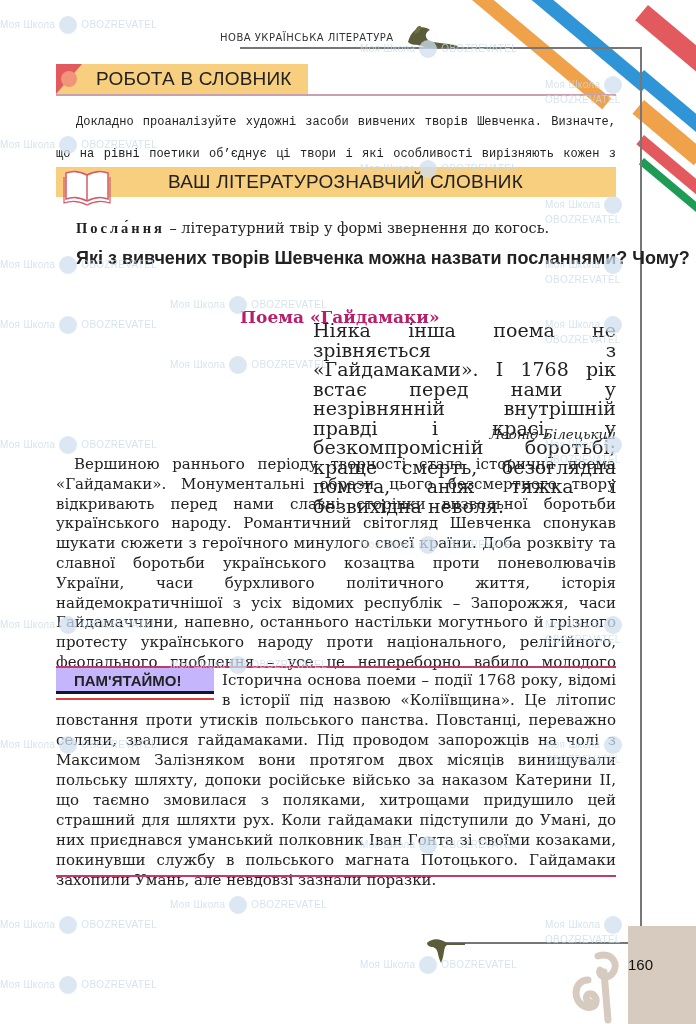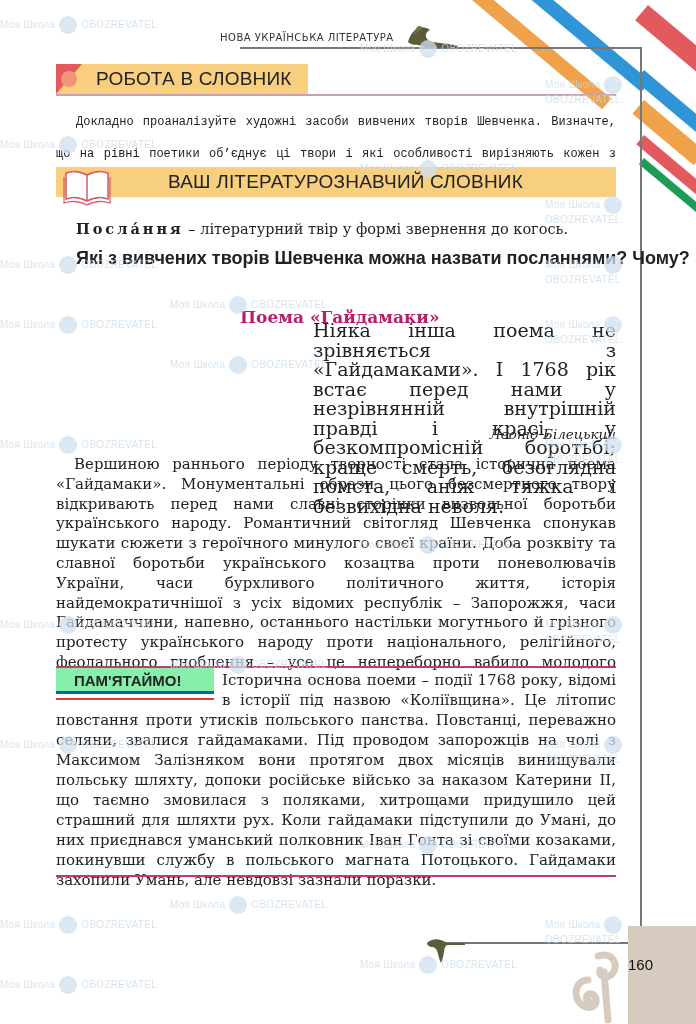--- a/index.html
+++ b/index.html
@@ -14,33 +14,33 @@
   .ornament { position:absolute; }
   .sec-bar { position:absolute; background:#f7cf7e; }
   .sec-underline { position:absolute; height:2px; background:#c9a0b0; }
   .sec1-title { position:absolute; left:96px; top:68px; font-family:"Liberation Sans", sans-serif;
                 font-size:19px; color:#222; letter-spacing:0.2px; }
   .sec2-title { position:absolute; left:168px; top:171px; font-family:"Liberation Sans", sans-serif;
                 font-size:19px; color:#222; letter-spacing:0.2px; }
   .task-text { position:absolute; left:56px; top:106px; width:560px; font-family:Liberation Mono, monospace;
                font-size:12px; line-height:32px; color:#222; text-align:justify; text-indent:20px; }
   .term { position:absolute; left:76px; top:220px; font-size:14.5px; color:#222; }
-  .term b { letter-spacing:3px; }
+  .term b { letter-spacing:3px;font-family:Liberation Serif, serif; }
   .question { position:absolute; left:76px; top:248px; font-family:"Liberation Sans", sans-serif;
               font-weight:bold; font-size:18px; color:#222; }
   .poem-title { position:absolute; left:240px; top:291px; font-family:"DejaVu Serif", serif;
                 font-weight:bold; font-size:17px; color:#b81e6a;margin-top:16px; }
   .epigraph { position:absolute; left:313px; top:321px; width:303px; font-size:19px; line-height:19.5px;
               text-align:justify; color:#222; }
   .epigraph-author { position:absolute; right:80px; top:426px; font-style:italic; font-size:13.5px; color:#222; }
   .main-text { position:absolute; left:56px; top:455px; width:560px; font-size:15px; line-height:19.8px;
                text-align:justify; text-indent:18px; color:#222; }
   .remember-top { position:absolute; left:56px; top:666px; width:560px; height:2px; background:#c03a6a; }
-  .remember-badge { position:absolute; left:56px; top:668px; width:158px; height:26px; background:#86efac;
-                    border-bottom:3px solid #0369a1; box-sizing:border-box; }
+  .remember-badge { position:absolute; left:56px; top:668px; width:158px; height:26px; background:#c4b5fd;
+                    border-bottom:3px solid #0f172a; box-sizing:border-box; }
   .remember-badge span { position:absolute; left:18px; top:4px; font-family:"Liberation Sans", sans-serif;
                          font-weight:bold; font-size:15px; color:#222; }
   .remember-badge-line { position:absolute; left:56px; top:698px; width:158px; height:2px; background:#d9403e; }
   .remember-text { position:absolute; left:56px; top:670px; width:560px; font-size:15px; line-height:20px;
                    text-align:justify; color:#222; }
   .remember-text .spacer { float:left; width:166px; height:40px; }
   .remember-bottom { position:absolute; left:56px; top:875px; width:560px; height:2px; background:#c03a6a; }
   .page-box { position:absolute; left:628px; top:926px; width:68px; height:98px; background:#d7cbbf; }
   .page-num { position:absolute; left:628px; top:956px; font-family:"Liberation Sans", sans-serif;
               font-size:15px; color:#111; }

